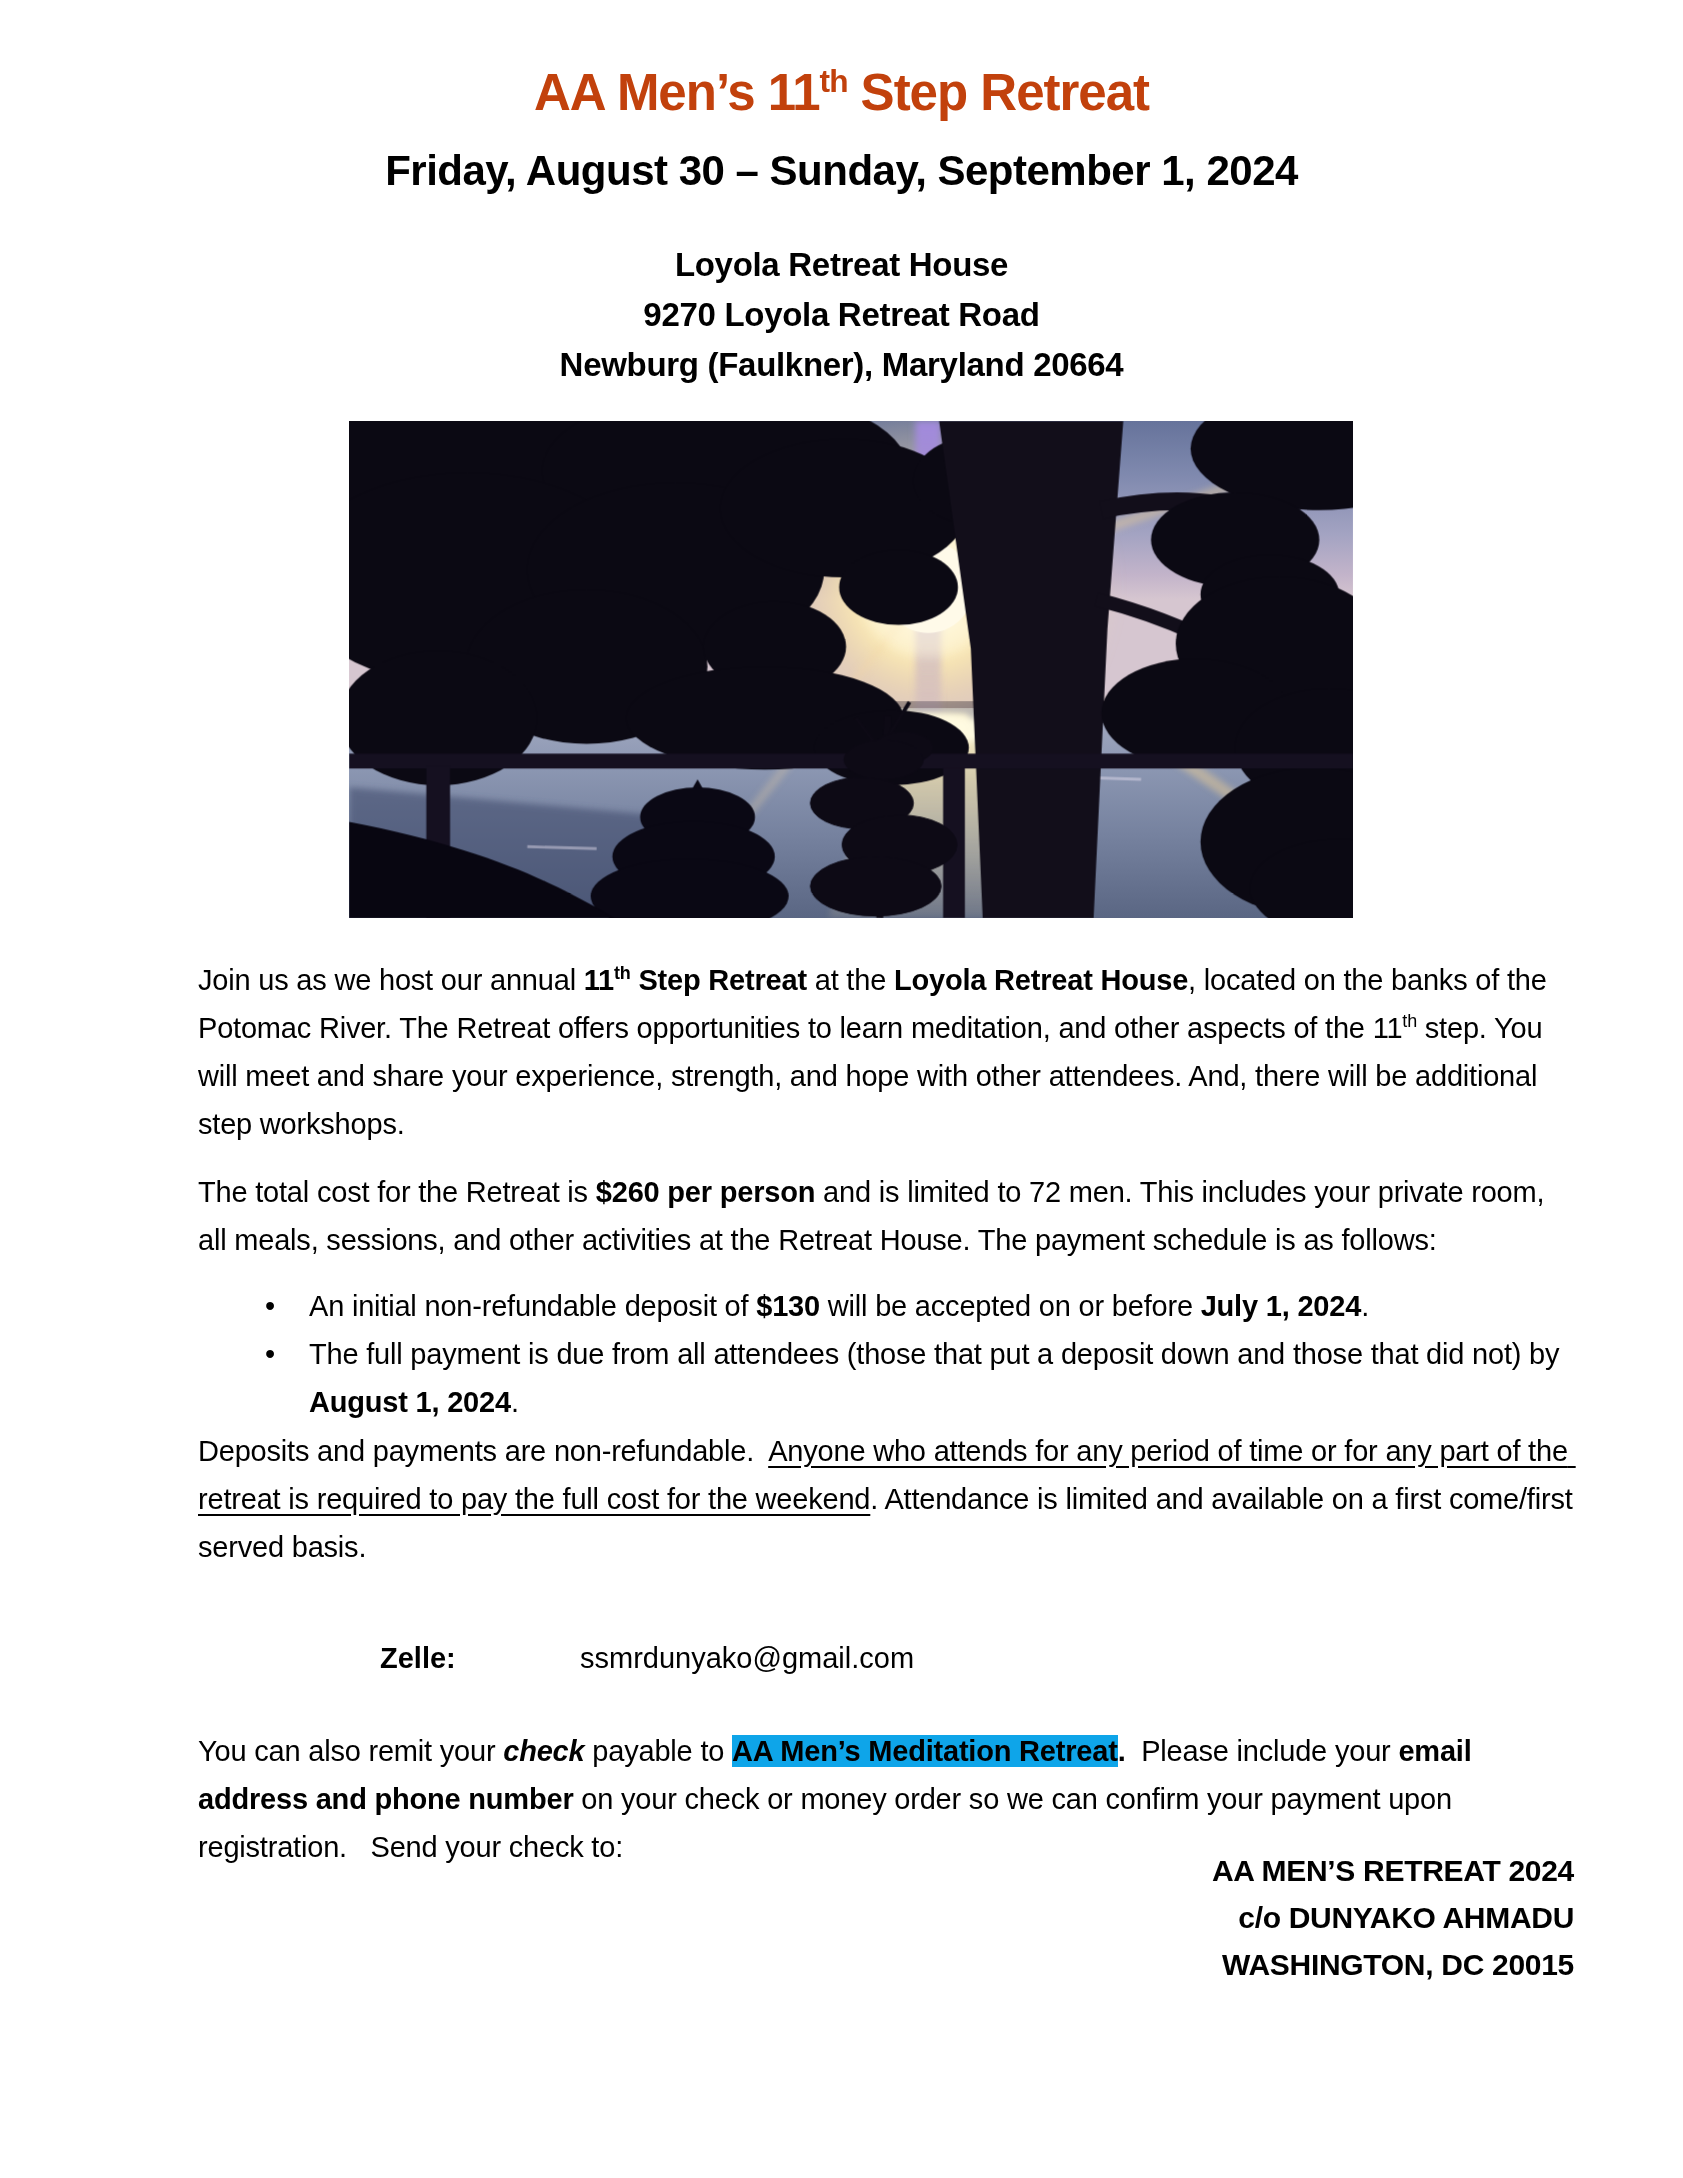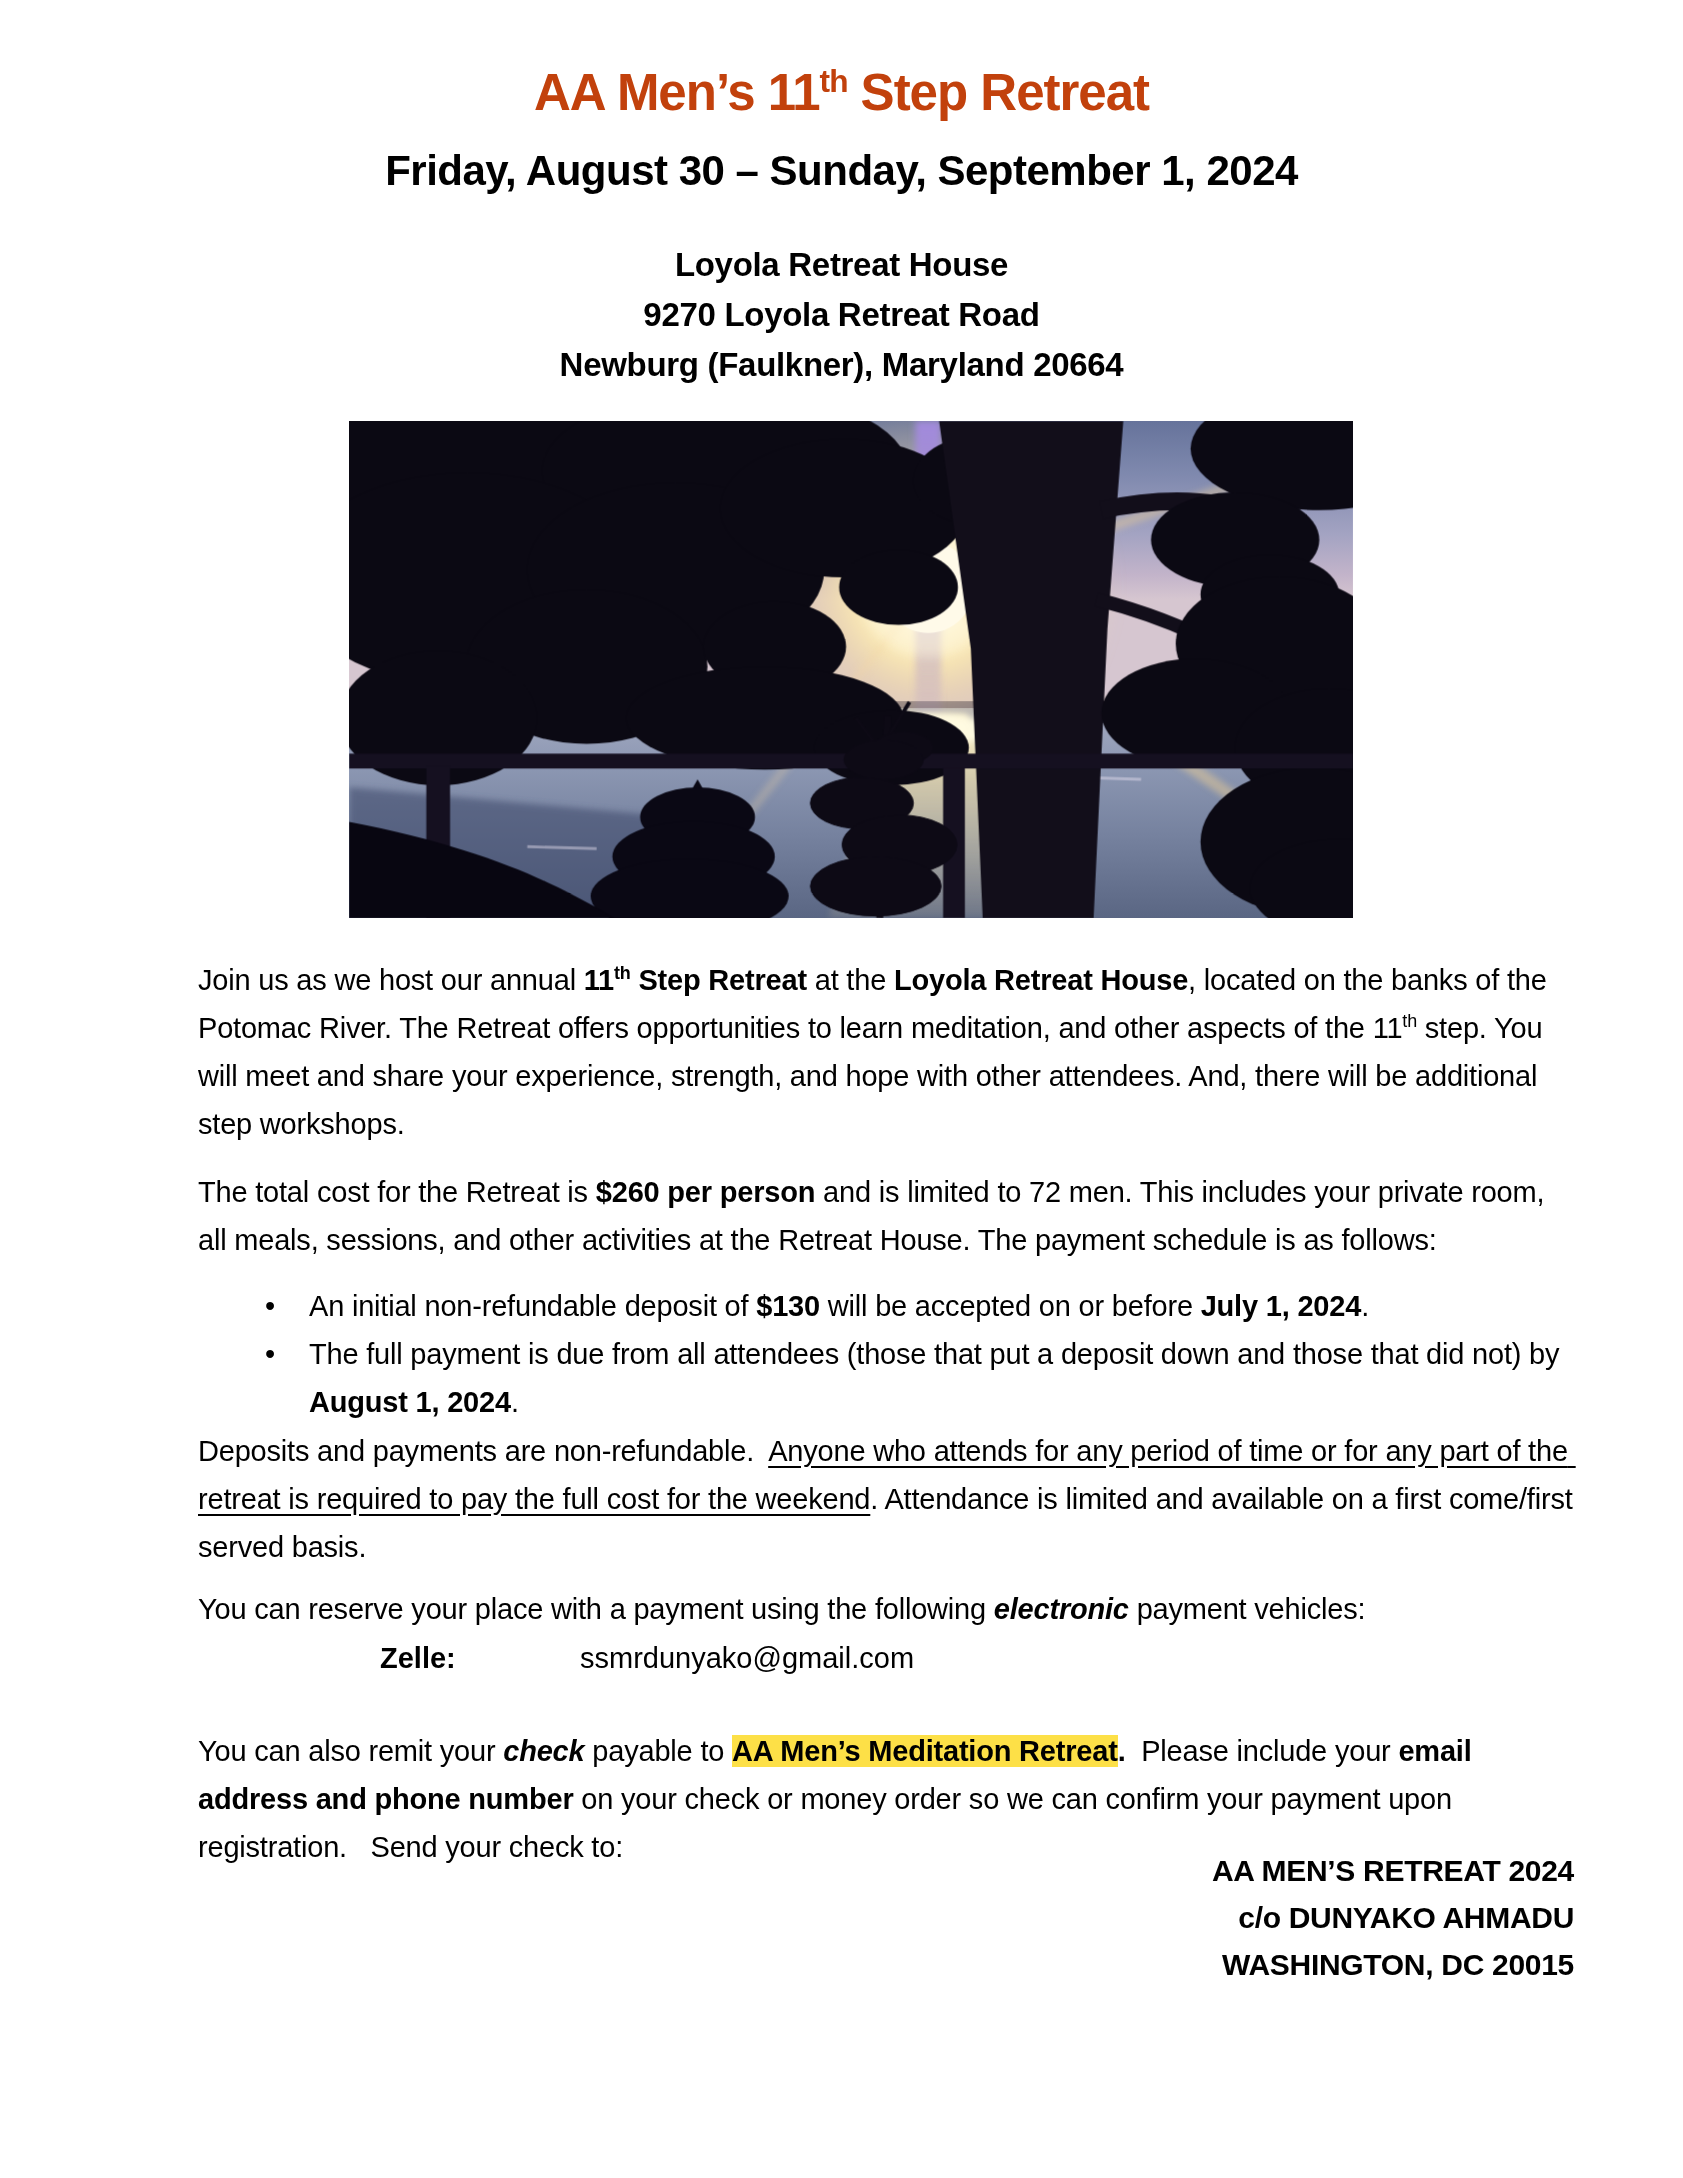--- a/index.html
+++ b/index.html
@@ -24,21 +24,21 @@
     line-height:0;
   }
   .p {
     position:absolute; left:198px; width:1376px;
     font-size:29px; line-height:48px; letter-spacing:-0.2px; white-space:pre-wrap;
   }
   .b  { font-weight:bold; }
   .bi { font-weight:bold; font-style:italic; }
   sup { font-size:0.62em; vertical-align:super; line-height:0; }
   u   { text-decoration:underline; text-underline-offset:5px; }
-  .hl { background:#fde047; font-weight:bold; }
+  .hl { background:#0ea5e9; font-weight:bold; }
   .bullets { position:absolute; left:198px; top:1270px; width:1376px; margin:12px; padding:0; list-style:none; }
   .bullets li {
     position:relative; margin-left:55px; padding-left:44px;
     font-size:29px; line-height:48px; letter-spacing:-0.2px; white-space:pre-wrap;
   }
   .bullets li::before {
     content:"\2022"; position:absolute; left:0; top:0; font-size:29px;
   }
   .payrow { position:absolute; left:380px; width:891px; font-size:29px; line-height:40px; }
   .paylabel { display:inline-block; width:200px; font-weight:bold; }
@@ -191,21 +191,20 @@
 
   <div class="p" style="top:1168px"><span>The total cost for the Retreat is </span><span class="b">$260 per person</span><span> and is limited to 72 men. This includes your private room, all meals, sessions, and other activities at the Retreat House. The payment schedule is as follows:</span></div>
 
   <ul class="bullets">
     <li><span>An initial non-refundable deposit of </span><span class="b">$130</span><span> will be accepted on or before </span><span class="b">July 1, 2024</span><span>.</span></li>
     <li><span>The full payment is due from all attendees (those that put a deposit down and those that did not) by </span><span class="b">August 1, 2024</span><span>.</span></li>
   </ul>
 
   <div class="p" style="top:1427px"><span>Deposits and payments are non-refundable.  </span><u>Anyone who attends for any period of time or for any part of the retreat is required to pay the full cost for the weekend</u><span>. Attendance is limited and available on a first come/first served basis.</span></div>
 
-  <div class="p" style="top:1585px"><span>You can reserve your place with a payment using the following </span><span class="bi">electronic</span><span> payment vehicles:</span></div>
 
   <div class="payrow" style="top:1638px"><span class="paylabel">Zelle:</span><span>ssmrdunyako@gmail.com</span></div>
 
   <div class="p" style="top:1727px"><span>You can also remit your </span><span class="bi">check</span><span> payable to </span><span class="hl">AA Men’s Meditation Retreat</span><span class="b">.</span><span>  Please include your </span><span class="b">email address and phone number</span><span> on your check or money order so we can confirm your payment upon registration.   Send your check to:</span></div>
 
   <div class="mail">
     <div>AA MEN’S RETREAT 2024</div>
     <div>c/o DUNYAKO AHMADU</div>
     <div>WASHINGTON, DC 20015</div>
   </div>

